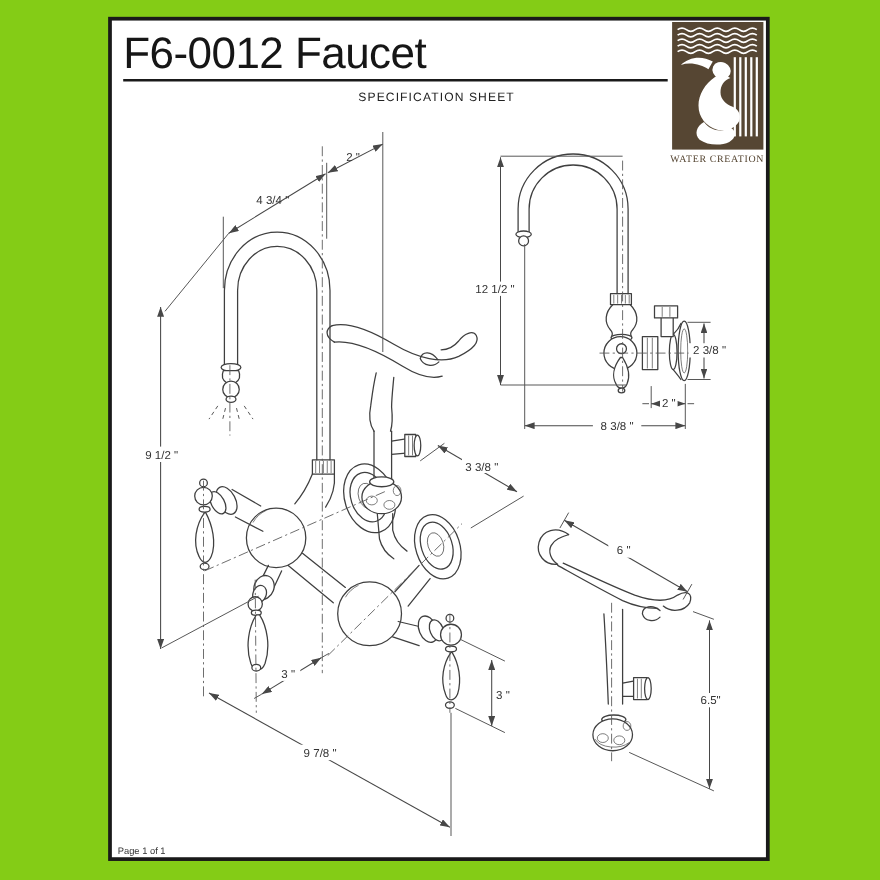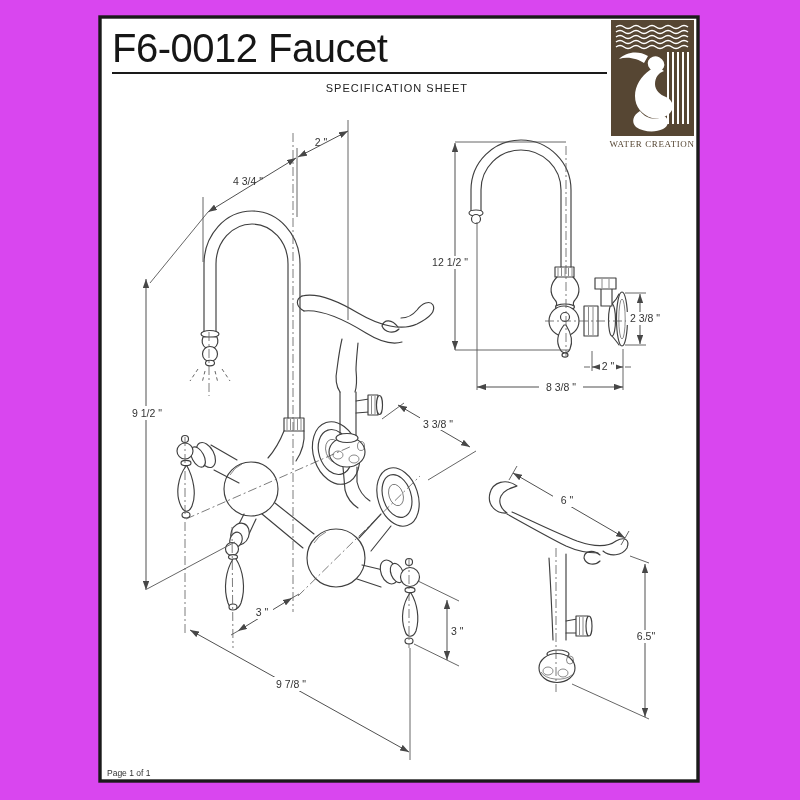--- a/index.html
+++ b/index.html
@@ -1,16 +1,16 @@
 <!DOCTYPE html>
 <html><head>
 <meta charset="utf-8">
 <style>
   html,body{margin:0;padding:0;background:#ffffff;}
-  .canvas{position:relative;width:800px;height:800px;background:#d946ef;overflow:hidden;}
+  .canvas{position:relative;width:800px;height:800px;background:#84cc16;overflow:hidden;}
   svg{display:block;}
   .t-title{font:40px "Liberation Sans", sans-serif; fill:#161616; letter-spacing:-0.5px;}
   .t-sub{font:11px "Liberation Sans", sans-serif; fill:#222; letter-spacing:1px;}
   .t-logo{font:9px "Liberation Serif", serif; letter-spacing:0.6px;}
   .t-foot{font:8.5px "Liberation Sans", sans-serif; fill:#333;}
   .dim{font:10.5px "Liberation Sans", sans-serif; fill:#333;}
   .ln{stroke:#3f3f3f;stroke-width:1.15;fill:none;stroke-linecap:round;stroke-linejoin:round;}
   .lnf{stroke:#3f3f3f;stroke-width:1.15;fill:#ffffff;stroke-linejoin:round;}
   .thin{stroke:#4a4a4a;stroke-width:0.65;fill:none;}
   .ext{stroke:#555;stroke-width:0.9;fill:none;}

